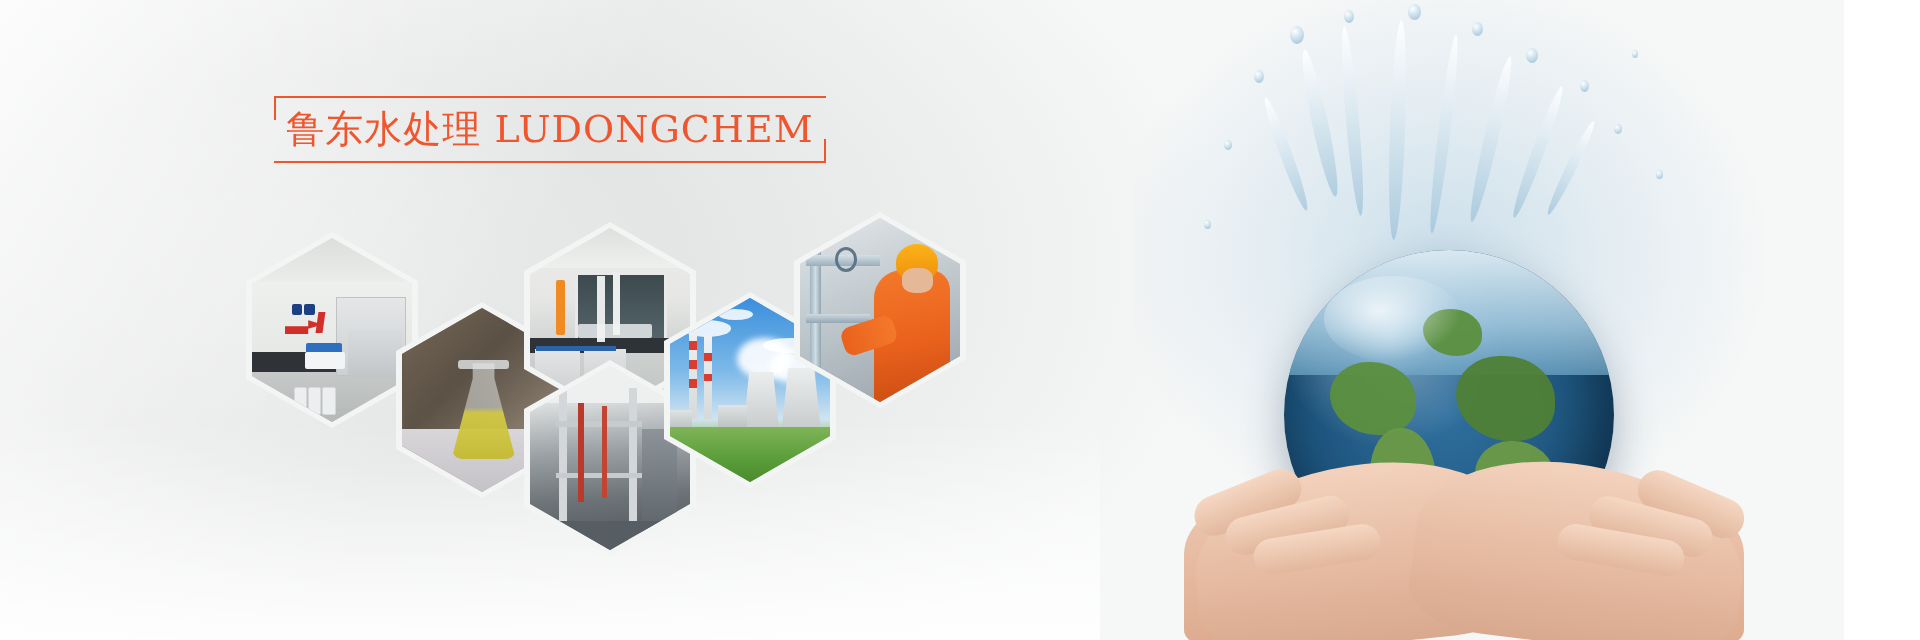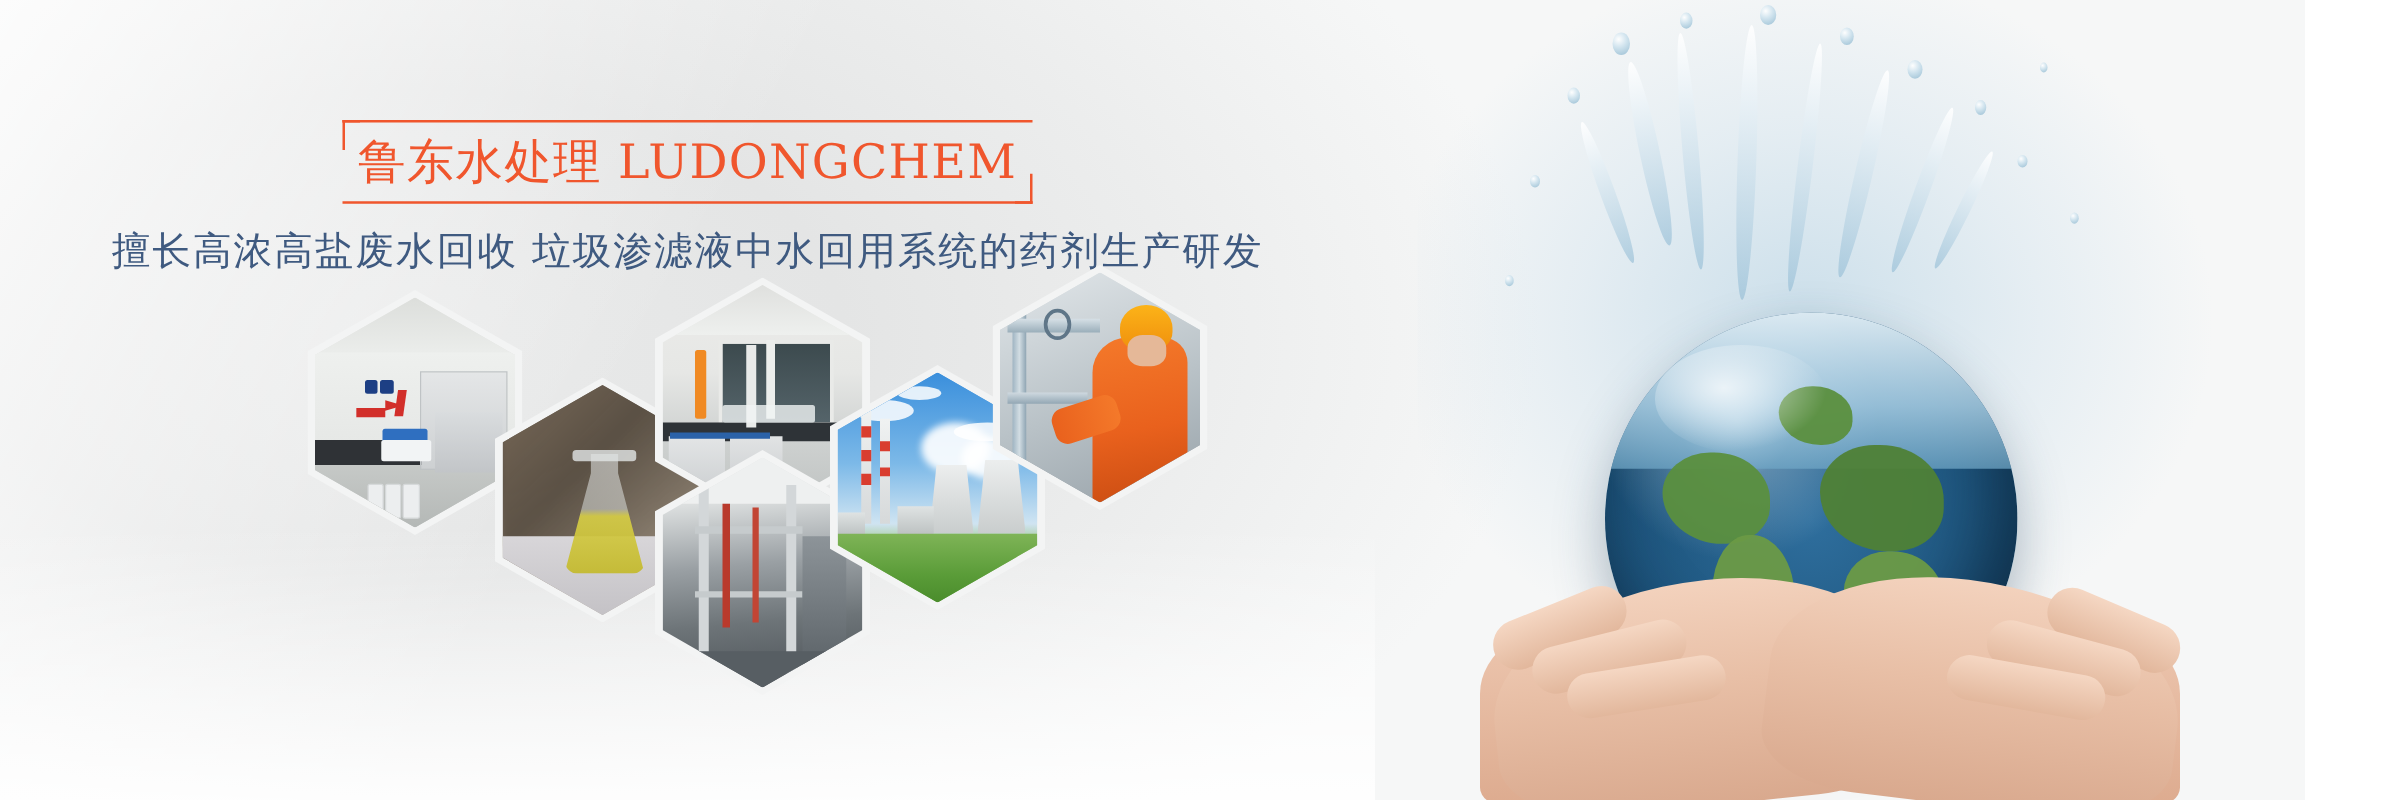--- a/index.html
+++ b/index.html
@@ -208,21 +208,20 @@
   <div class="text-block">
 
     <div class="title-wrap">
       <div class="title-rule-top"></div>
       <div class="bracket tl"></div>
       <div class="title">鲁东水处理 LUDONGCHEM</div>
       <div class="bracket br"></div>
       <div class="title-rule-bottom"></div>
     </div>
 
-    <div class="subtitle">擅长高浓高盐废水回收  垃圾渗滤液中水回用系统的药剂生产研发</div>
   </div>
 
   <div class="hex-frame" style="left:246px;top:232px;width:172px;height:196px;"></div>
   <div class="hex t1" style="left:252px;top:238px;width:160px;height:184px;">
     <div class="hx-inner">
       <div class="ceil"></div>
         <div class="wall"></div>
         <div class="bench"></div>
         <div class="floor"></div>
       <div class="cab"></div>

